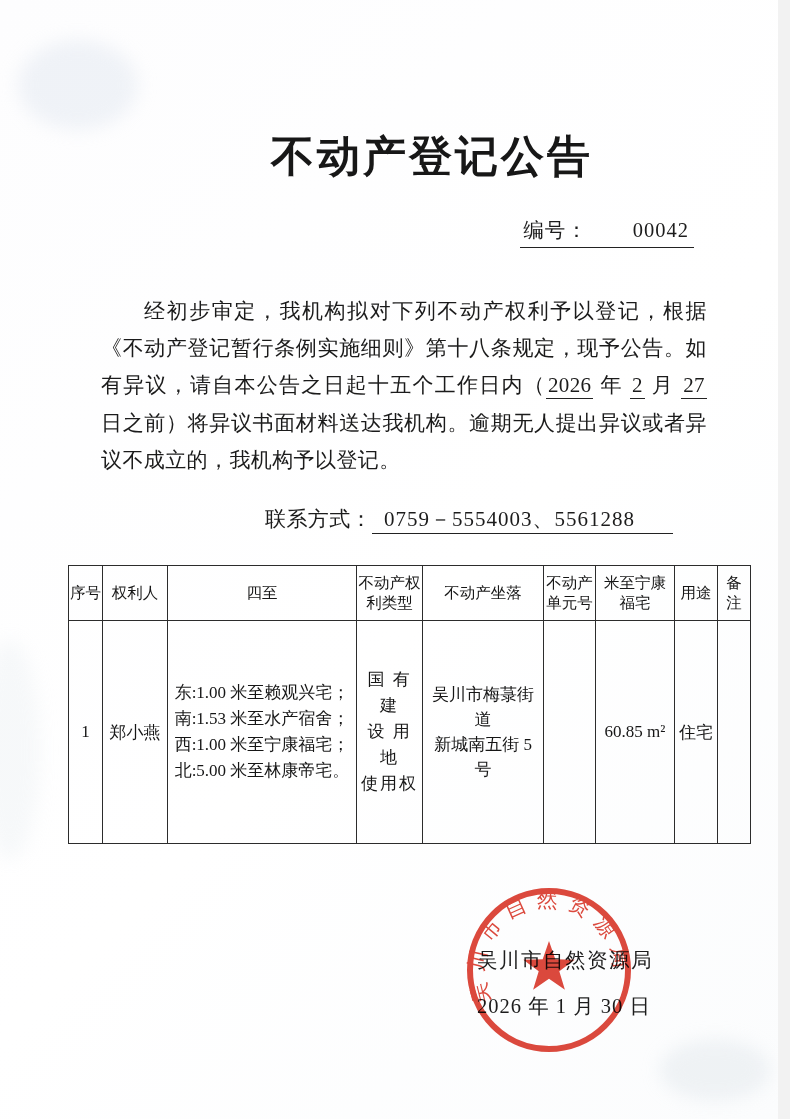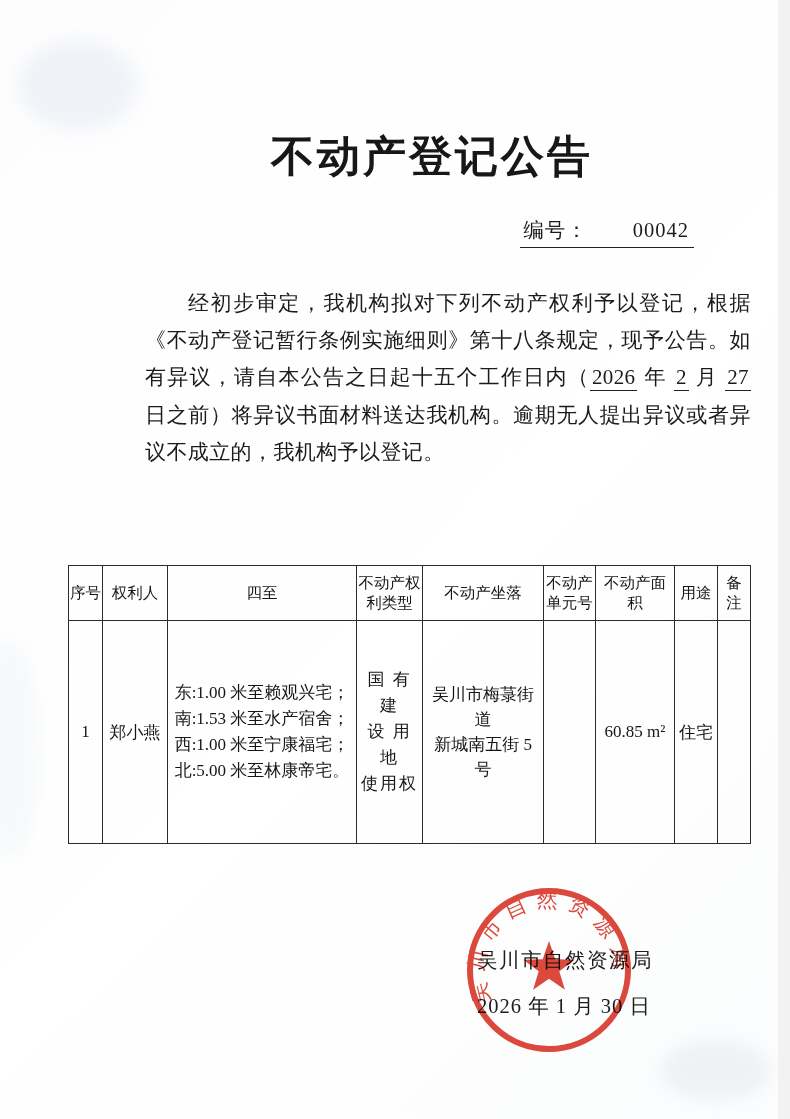--- a/index.html
+++ b/index.html
@@ -25,23 +25,23 @@
     color:#171717;
   }
   .doc-number{
     position:absolute;top:216px;right:84px;
     font-size:20.5px;letter-spacing:1px;
     border-bottom:1.8px solid #222;padding:0 5px 3px 3px;
   }
   .doc-number .num{font-family:"Liberation Serif","DejaVu Serif",serif;margin-left:45px;}
 
   .body-paragraph{
-    position:absolute;top:284px;left:101px;width:606px;
+    position:absolute;top:292px;left:101px;width:606px;
     font-size:21px;line-height:37px;text-align:justify;text-indent:43px;
-    letter-spacing:0.4px;color:#1b1b1b;margin-left:44px;
+    letter-spacing:0.4px;color:#1b1b1b;
   }
   .u{border-bottom:1.8px solid #222;padding:0 2px 1px;}
   .num{font-family:"Liberation Serif","DejaVu Serif",serif;}
 
   .delivery-line{
     position:absolute;top:464px;left:135px;font-size:21px;letter-spacing:0.4px;
   }
   .delivery-line .val{border-bottom:1.8px solid #222;padding:0 8px 2px 2px;}
   .contact-line{
     position:absolute;top:505px;left:265px;font-size:21px;letter-spacing:0.4px;
@@ -97,20 +97,21 @@
   <div class="smudge s2"></div>
   <div class="smudge s3"></div>
 
   <div class="doc-title">不动产登记公告</div>
 
   <div class="doc-number"><span>编号：</span><span class="num">00042</span></div>
 
   <div class="body-paragraph"><span>经初步审定，我机构拟对下列不动产权利予以登记，根据《不动产登记暂行条例实施细则》第十八条规定，现予公告。如有异议，请自本公告之日起十五个工作日内（</span><span class="u num">2026</span><span> 年 </span><span class="u num">2</span><span> 月 </span><span class="u num">27</span><span> 日之前）将异议书面材料送达我机构。逾期无人提出异议或者异议不成立的，我机构予以登记。</span></div>
 
 
+  <div class="contact-line"><span>联系方式：</span><span class="val">0759－5554003、5561288</span></div>
 
   <table class="announce">
     <colgroup>
       <col style="width:34px">
         <col style="width:65px">
         <col style="width:189px">
       <col style="width:66px">
         <col style="width:121px">
         <col style="width:52px">
       <col style="width:79px">
@@ -120,21 +121,21 @@
     <thead>
       <tr>
         <th>序号</th>
         <th>权利人</th>
         <th>四至</th>
         <th>不动产权
 利类型</th>
         <th>不动产坐落</th>
         <th>不动产
 单元号</th>
-        <th>不动产面积</th>
+        <th>米至宁康福宅</th>
         <th>用途</th>
         <th>备注</th>
       </tr>
     </thead>
     <tbody>
       <tr>
         <td>1</td>
         <td>郑小燕</td>
         <td class="cell-boundaries">东:1.00 米至赖观兴宅；
 南:1.53 米至水产宿舍；

